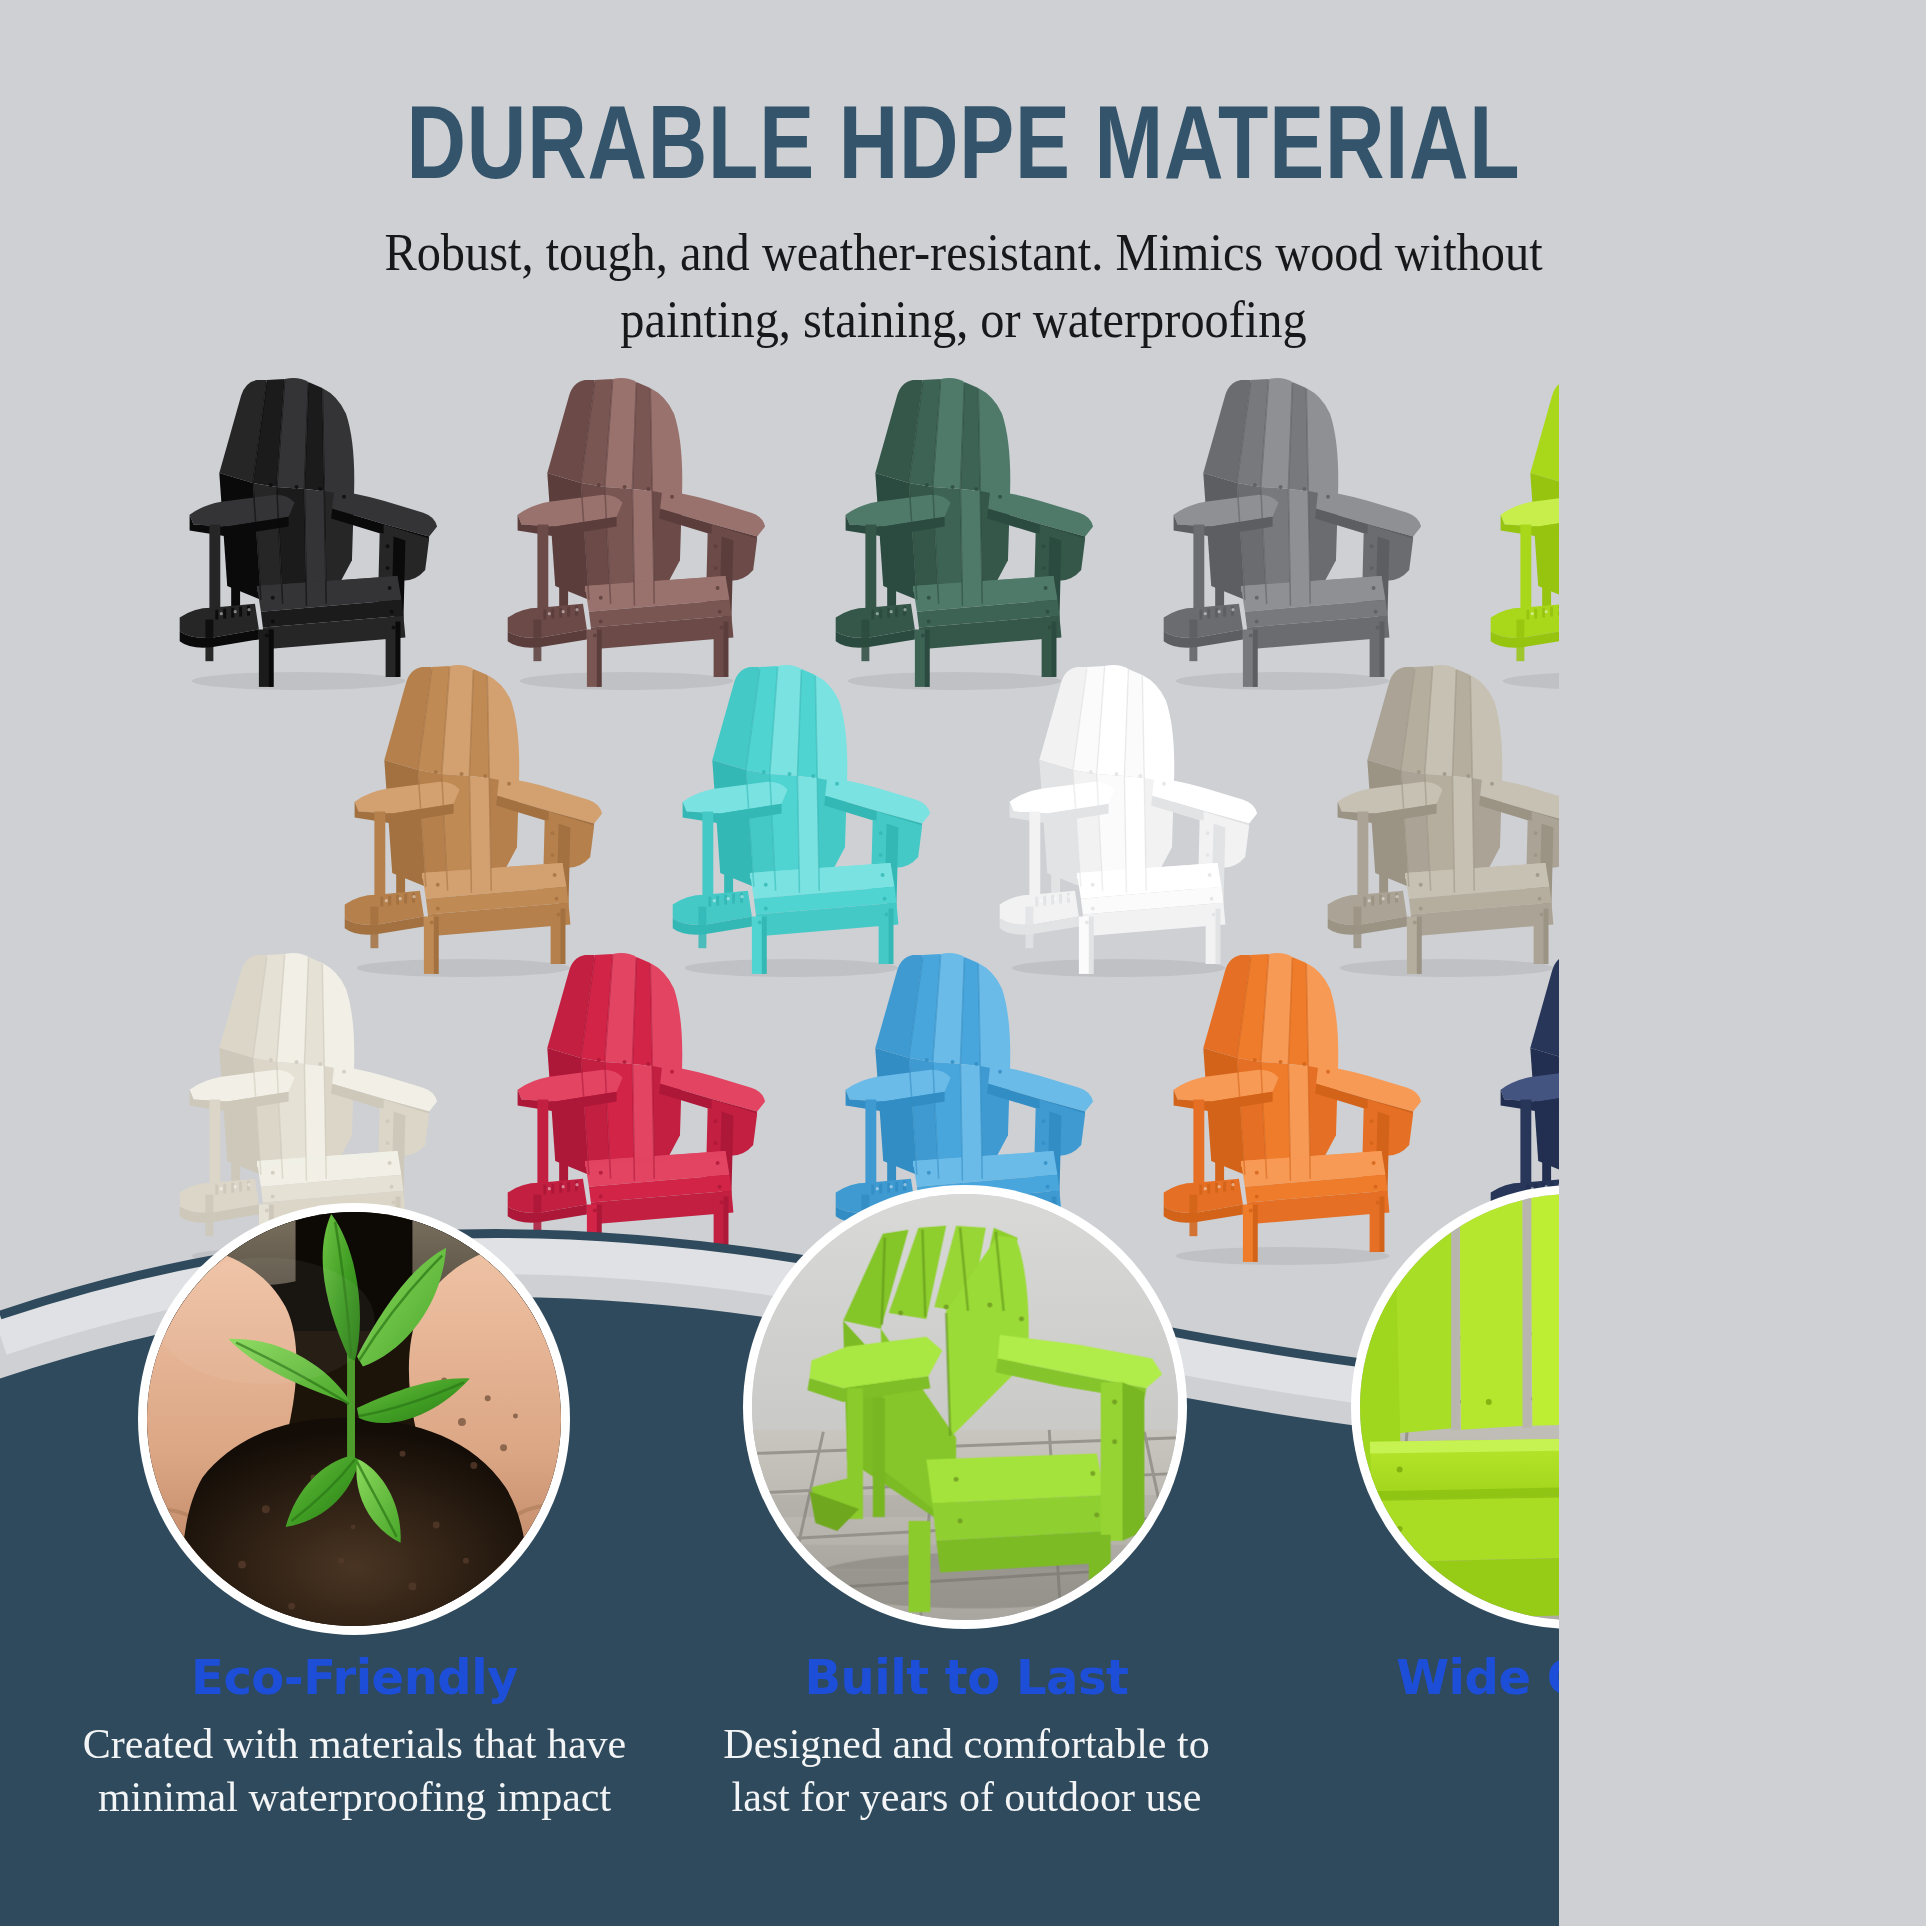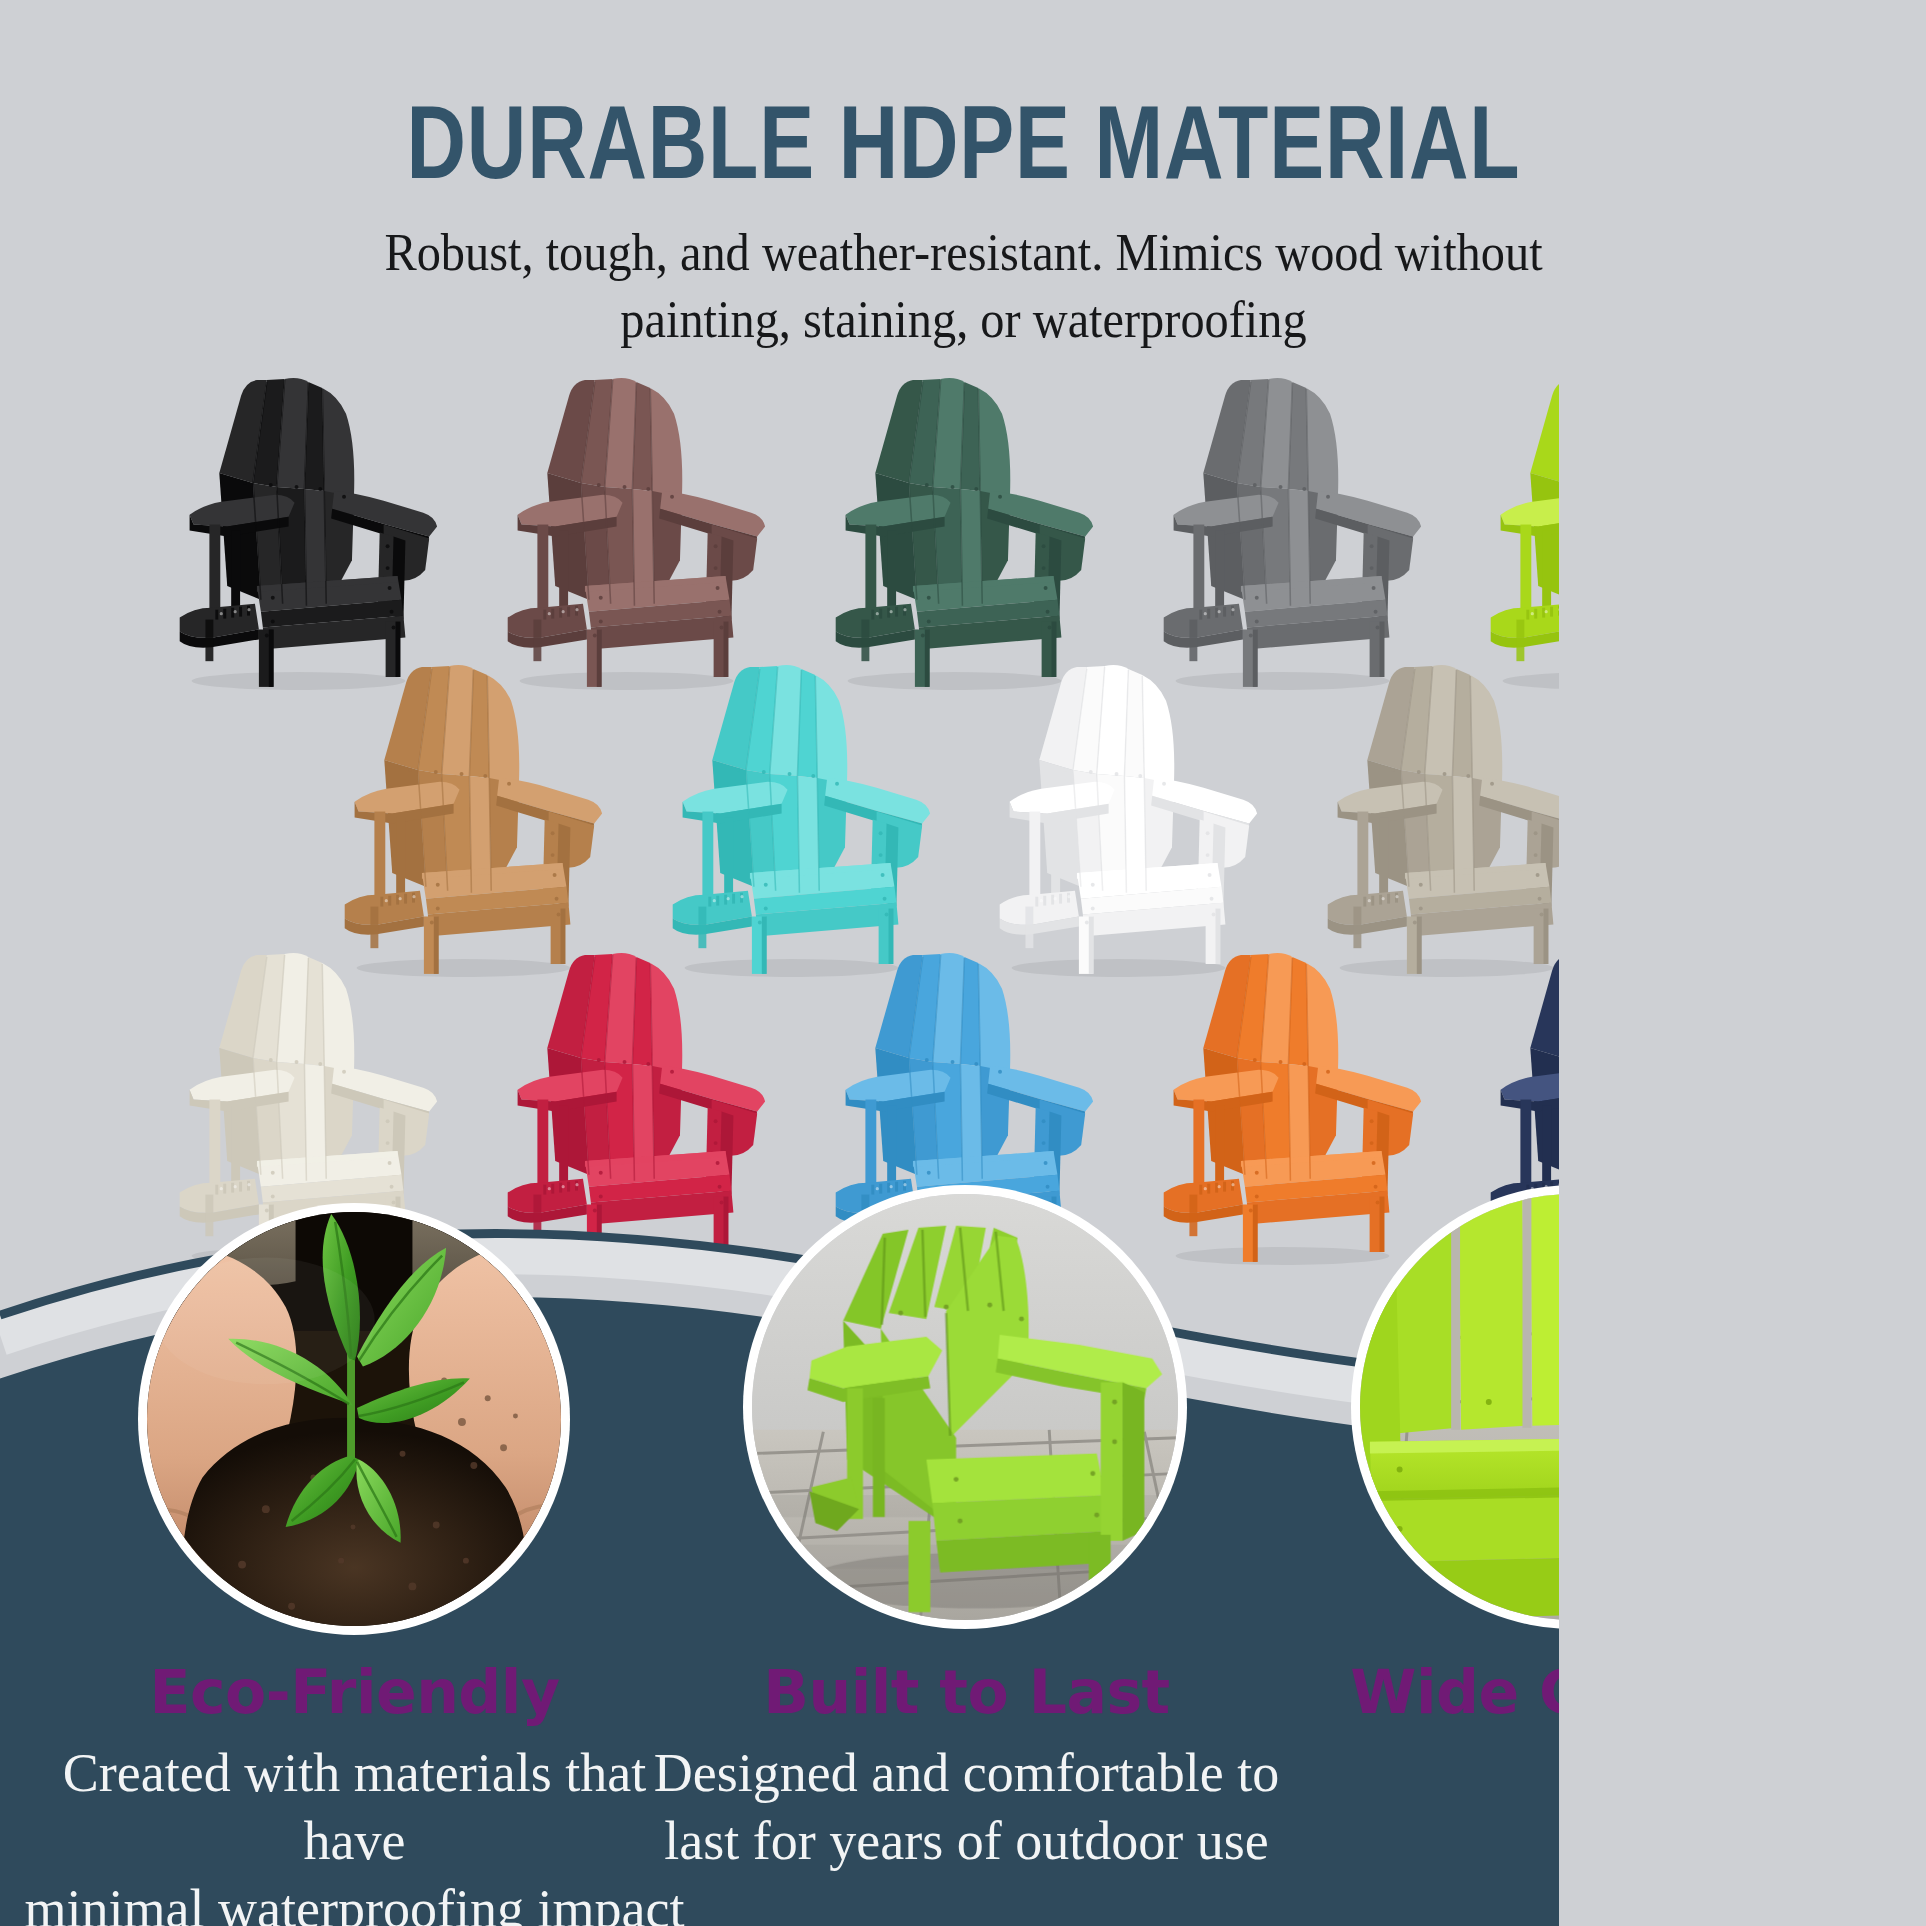--- a/index.html
+++ b/index.html
@@ -50,32 +50,32 @@
     border-radius:50%;
     overflow:hidden;
     box-shadow:0 0 0 9px #ffffff;
     background:#cfd1d5;
   }
   .photo > svg{display:block;}
 
   
   .feature{position:absolute;text-align:center;}
   .feature h3{
-    margin:12px;padding:0;
+    margin:4px;padding:0;
     font-family:"DejaVu Sans","Liberation Sans",sans-serif;
     font-weight:700;
-    font-size:60px;
+    font-size:48px;
     letter-spacing:-0.5px;
-    color:#701a75;
+    color:#1d4ed8;
     line-height:1.1;
   }
   .feature p{
     margin:14px 0 0 0;padding:0;
     font-family:"Liberation Serif","DejaVu Serif",serif;
-    font-size:54px;
+    font-size:42px;
     line-height:1.26;
     color:#f2f4f5;
   }
 </style>
 </head>
 <body>
 
 <div id="stage" style="background: rgb(206, 208, 212);">
 
   <div id="header">

